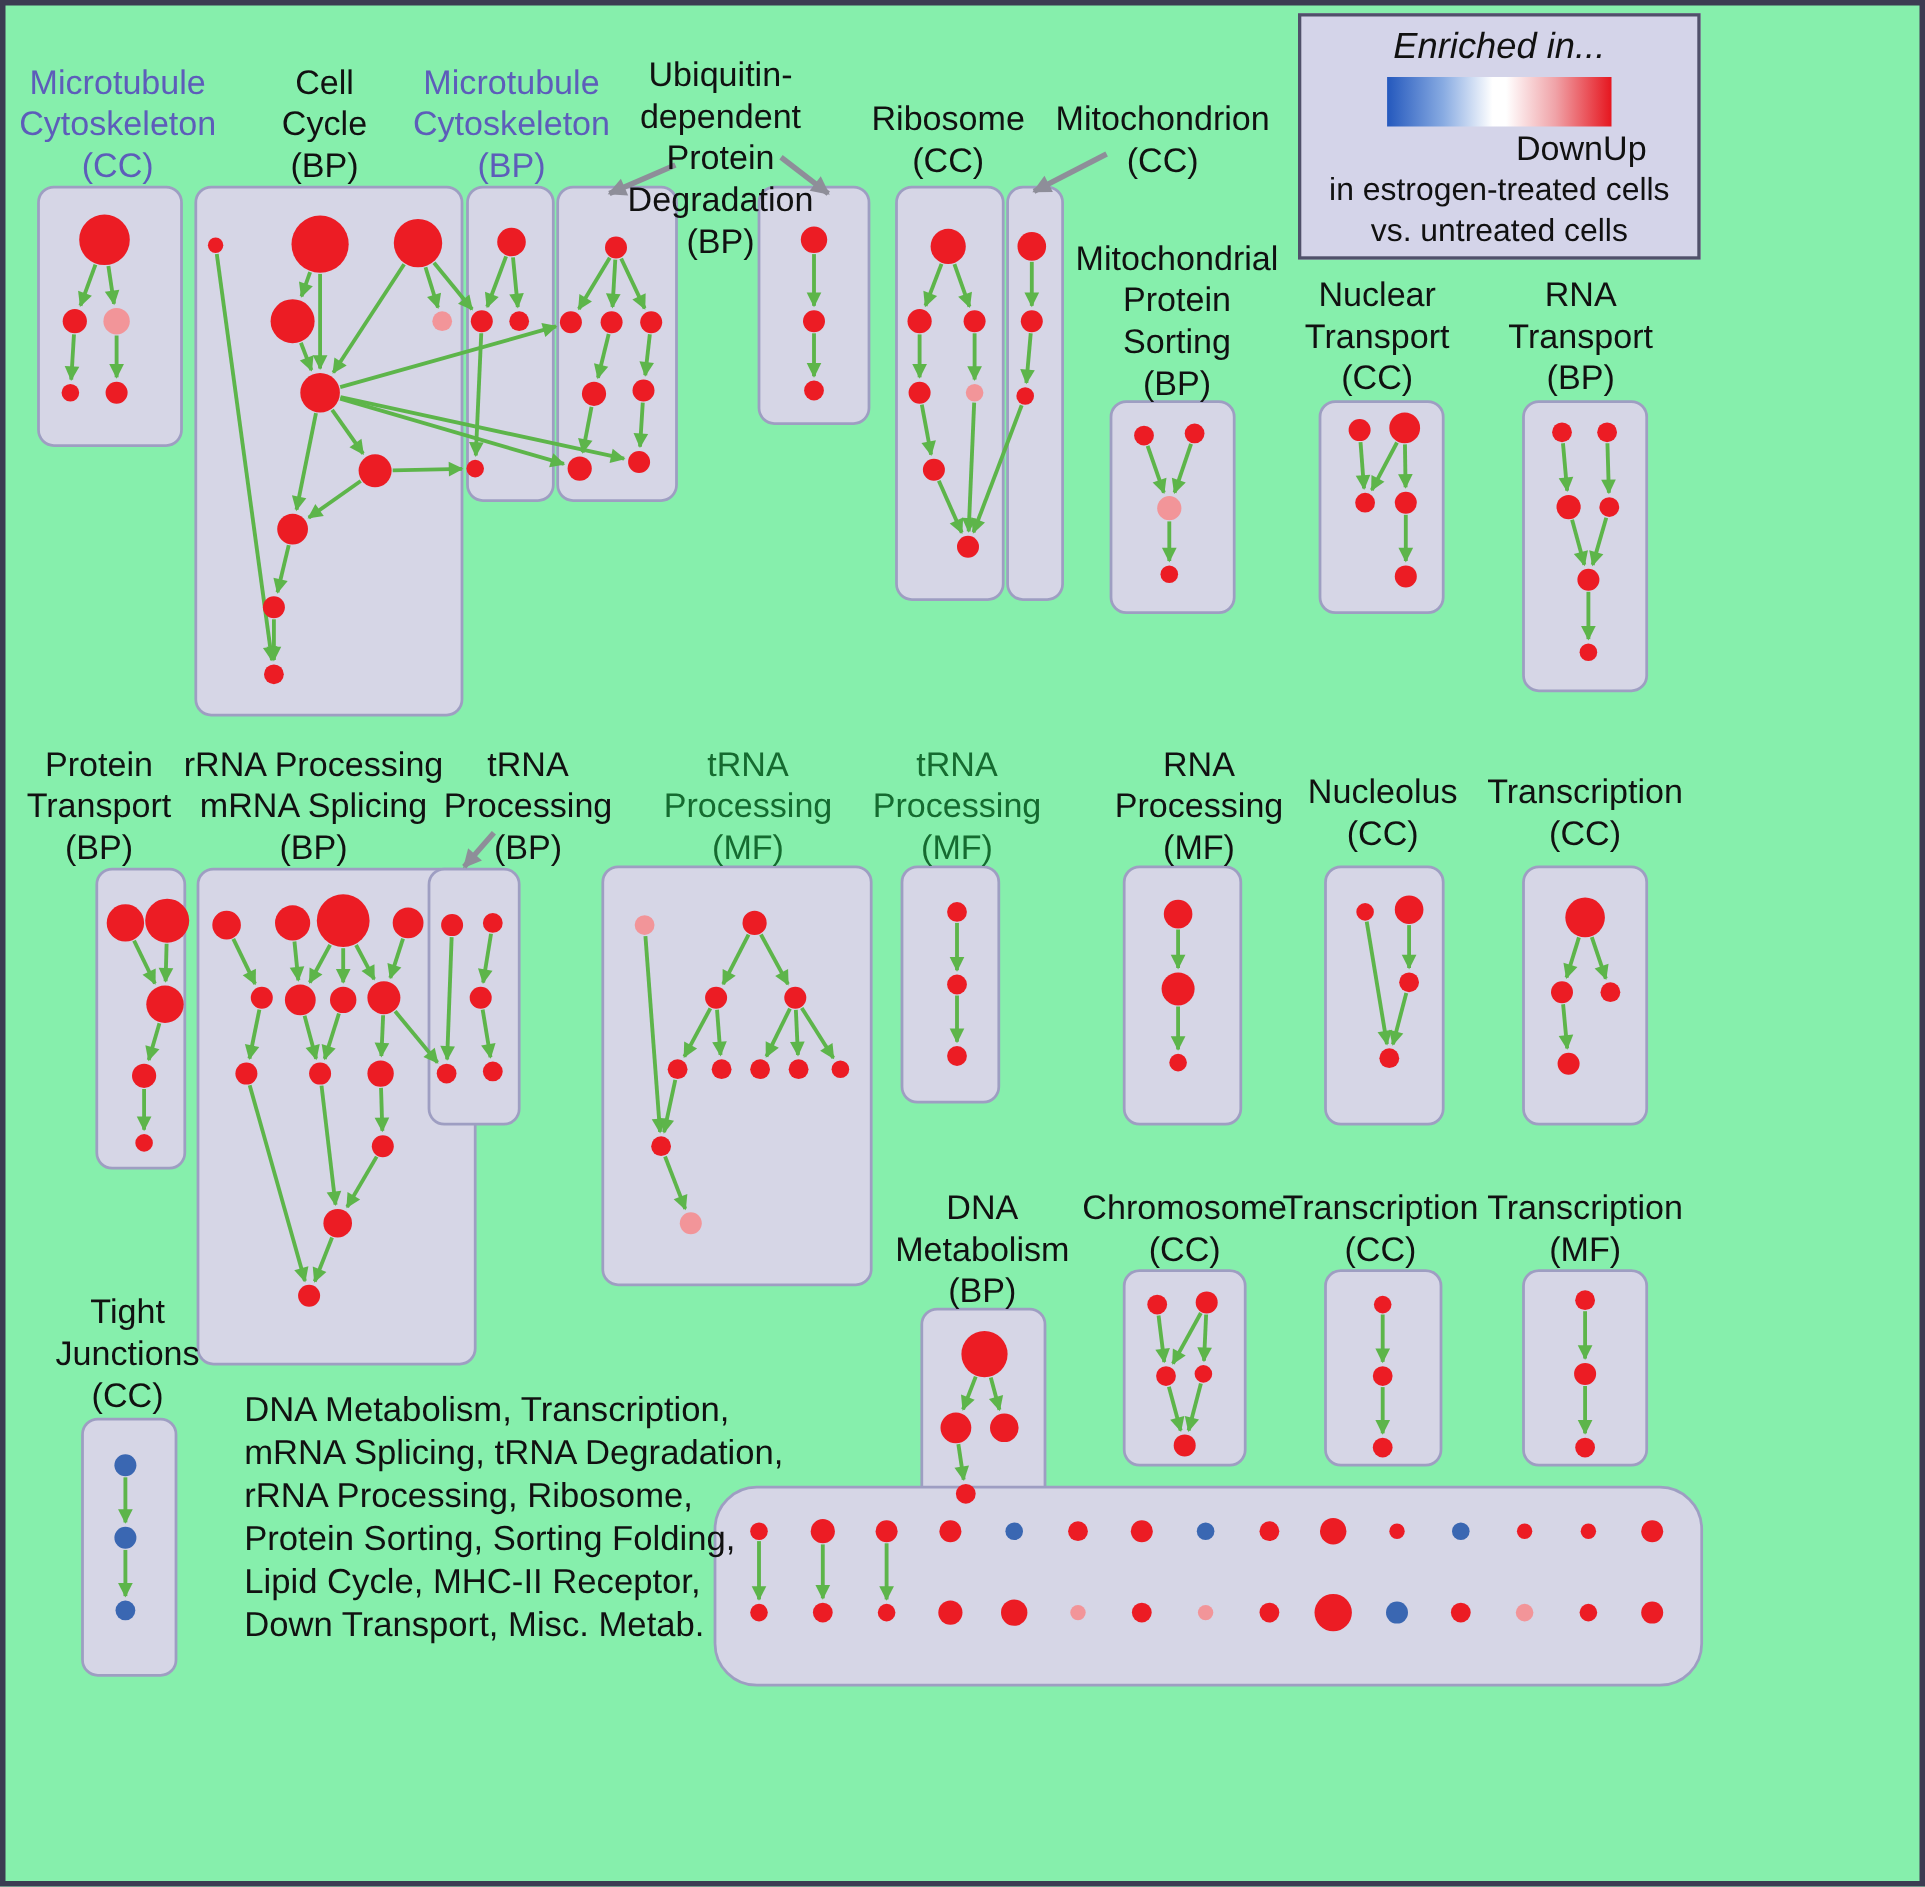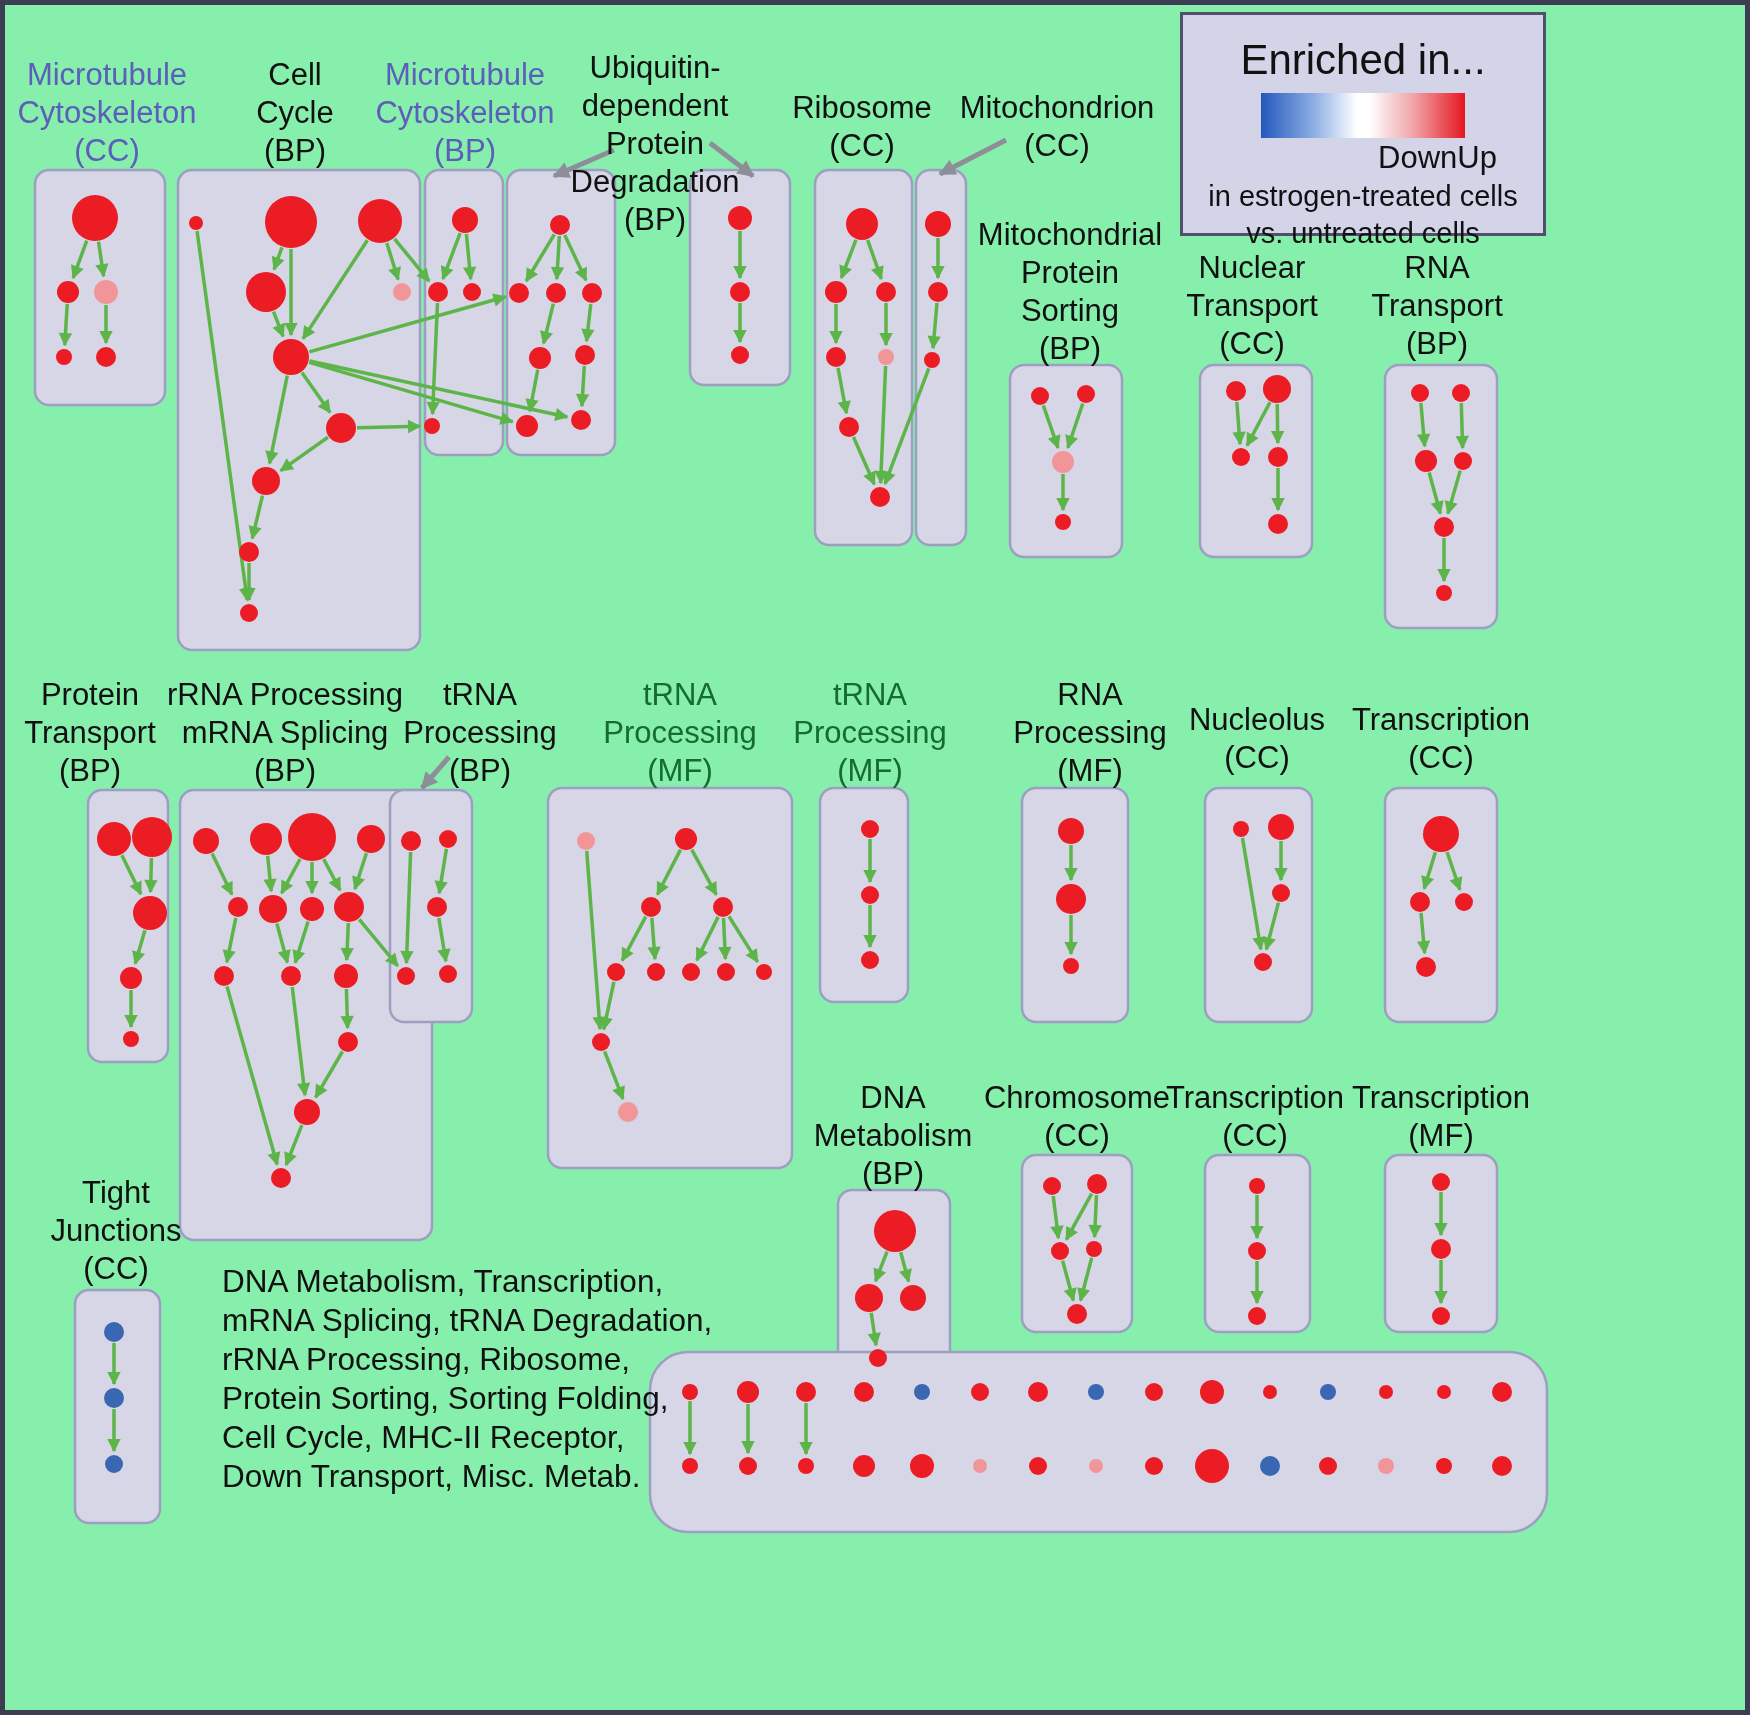--- a/index.html
+++ b/index.html
@@ -11,21 +11,21 @@
     box-shadow: inset 0 0 0 5px #3c3c52;
     overflow:hidden;
     font-family:"Liberation Sans", sans-serif;
   }
   #diagram{position:absolute;left:0;top:0;width:1750px;height:1715px;}
   .legend{
     position:absolute;left:1180px;top:12px;width:366px;height:224px;
     border:3px solid #50506a;background:#d4d4e9;box-sizing:border-box;
     text-align:center;color:#111;
   }
-  .legend-title{font-size:42px;margin-top:21px;}
+  .legend-title{font-size:33px;margin-top:8px;font-style:italic;}
   .legend-bar{width:204px;height:45px;margin:9px auto 0;}
   .legend-downup{display:flex;justify-content:flex-end;width:268px;margin:2px auto 0;font-size:31px;}
   .legend-line{font-size:29px;margin-top:4px;}
   .misc-text{
     position:absolute;left:222px;top:1262px;
     font-size:31.5px;line-height:39px;color:#111;white-space:nowrap;
   }
 </style>
 </head>
 <body>
@@ -376,17 +376,17 @@
     </div>
     <div class="legend-line">in estrogen-treated cells</div>
     <div class="legend-line">vs. untreated cells</div>
   </div>
 
   <div class="misc-text" id="misc-text">
       <div>DNA Metabolism, Transcription,</div>
       <div>mRNA Splicing, tRNA Degradation,</div>
       <div>rRNA Processing, Ribosome,</div>
       <div>Protein Sorting, Sorting Folding,</div>
-      <div>Cell Cycle, MHC-II Receptor,</div>
+      <div>Lipid Cycle, MHC-II Receptor,</div>
       <div>Down Transport, Misc. Metab.</div>
     </div>
 
 </div>
 
 </body></html>

